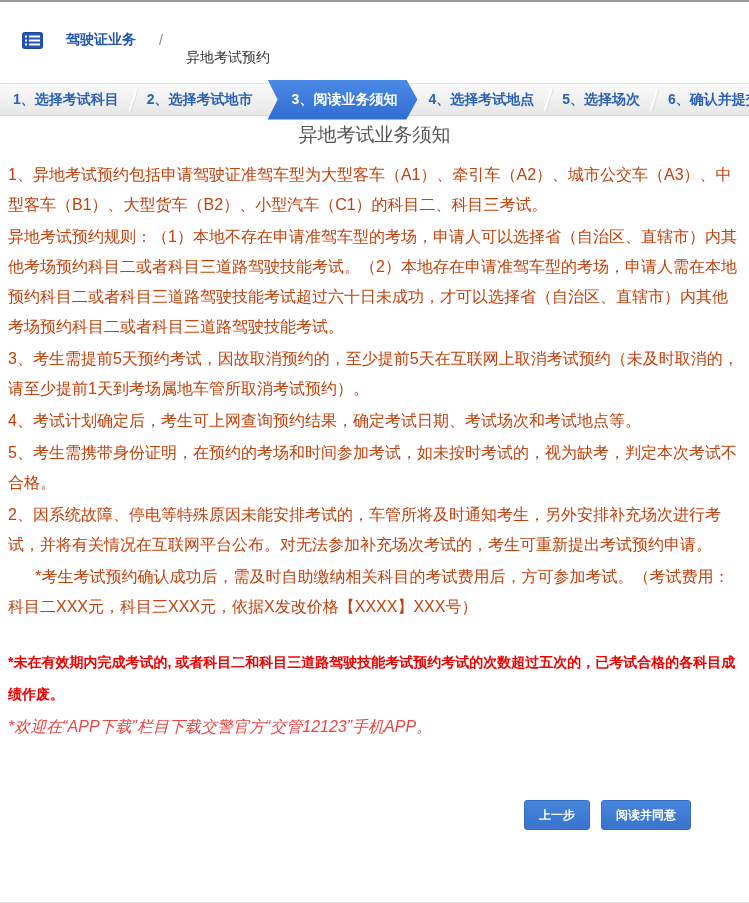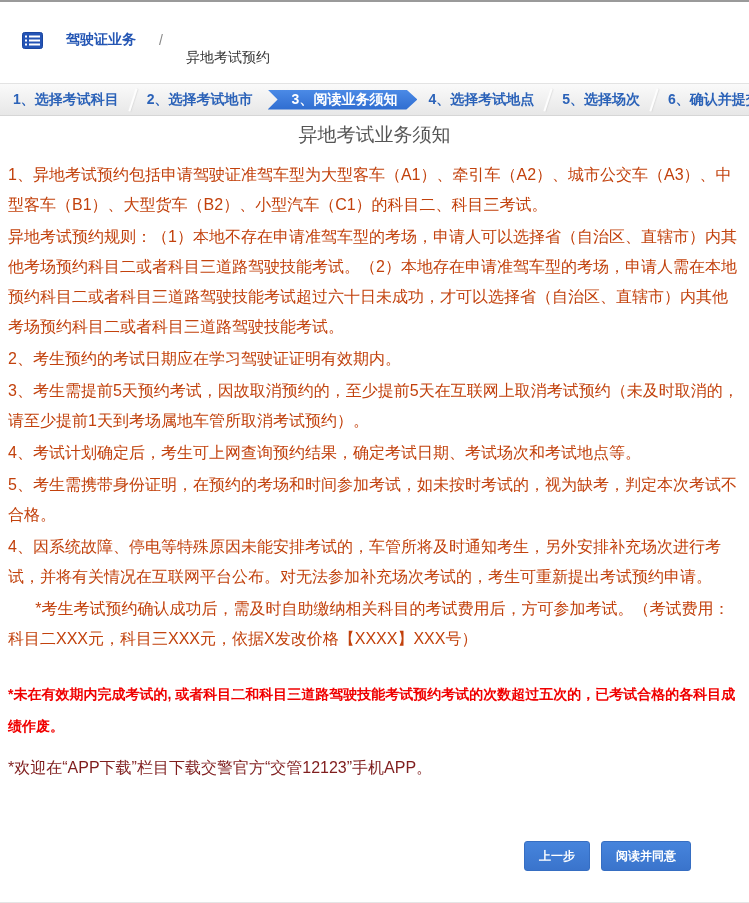--- a/index.html
+++ b/index.html
@@ -14,34 +14,34 @@
   .crumb-current{color:#333;margin-top:36px;}
 
   
   .steps{height:31px;margin-top:7px;display:flex;align-items:center;
          background:linear-gradient(#fafafa,#e7e7e7);
          border-top:1px solid #e3e3e3;border-bottom:1px solid #d6d6d6;
          font-size:14px;font-weight:bold;color:#2b62b8;position:relative;}
   .step{padding:0 13px;white-space:nowrap;cursor:default;}
   .step-sep{width:2px;height:24px;background:#fdfdfd;transform:rotate(18deg);
             box-shadow:1px 0 1px rgba(190,190,190,.35);flex:none;}
-  .step.active{height:20px;display:flex;align-items:center;color:#fff;
+  .step.active{height:40px;display:flex;align-items:center;color:#fff;
          background:linear-gradient(#4b8ae6,#2f6dd0);
          padding:0 20px 0 24px;margin:0 -2px 0 2px;
          clip-path:polygon(0 0,calc(100% - 11px) 0,100% 50%,calc(100% - 11px) 100%,0 100%,10px 50%);}
   .steps-tail{flex:1;height:100%;background:linear-gradient(#fdfdfd,#ededed);}
 
   
   .notice{padding:0 8px;}
   .notice-title{text-align:center;font-size:13px;font-weight:bold;color:#333;margin:23px 0 10px;}
   .notice-subtitle{text-align:center;font-size:19px;font-weight:400;color:#555;margin:6px 0 12px;}
   .notice p{font-size:16px;line-height:30px;color:#c2410c;margin:2px 0;}
   .notice p.indent{text-indent:1.7em;}
   .notice p.warning{color:#f00000;font-weight:bold;font-size:14px;line-height:32px;margin-top:24px;}
-  .notice p.note{color:#7f1d1d;margin-top:11px;}
+  .notice p.note{color:#ef4444;margin-top:2px;font-style:italic;}
 
   
   .footer{display:flex;justify-content:flex-end;gap:11px;padding-right:58px;margin-top:58px;}
   .btn{background:linear-gradient(#4684dc,#3a74cc);border:1px solid #366ec2;color:#fff;
        font-family:inherit;font-size:12px;font-weight:bold;padding:5px 14px;border-radius:3px;
        cursor:pointer;line-height:18px;}
 </style>
 </head>
 <body>
 
@@ -76,25 +76,24 @@
     <div class="step">6、确认并提交</div>
 
     <div class="steps-tail"></div>
   </div>
 
   <div class="notice">
     <div class="notice-subtitle">异地考试业务须知</div>
 
     <p>1、异地考试预约包括申请驾驶证准驾车型为大型客车（A1）、牵引车（A2）、城市公交车（A3）、中型客车（B1）、大型货车（B2）、小型汽车（C1）的科目二、科目三考试。</p>
     <p>异地考试预约规则：（1）本地不存在申请准驾车型的考场，申请人可以选择省（自治区、直辖市）内其他考场预约科目二或者科目三道路驾驶技能考试。（2）本地存在申请准驾车型的考场，申请人需在本地预约科目二或者科目三道路驾驶技能考试超过六十日未成功，才可以选择省（自治区、直辖市）内其他考场预约科目二或者科目三道路驾驶技能考试。</p>
-    <p>2、考生预约的考试日期应在学习驾驶证证明有效期内。</p>
     <p>3、考生需提前5天预约考试，因故取消预约的，至少提前5天在互联网上取消考试预约（未及时取消的，请至少提前1天到考场属地车管所取消考试预约）。</p>
     <p>4、考试计划确定后，考生可上网查询预约结果，确定考试日期、考试场次和考试地点等。</p>
     <p>5、考生需携带身份证明，在预约的考场和时间参加考试，如未按时考试的，视为缺考，判定本次考试不合格。</p>
-    <p>4、因系统故障、停电等特殊原因未能安排考试的，车管所将及时通知考生，另外安排补充场次进行考试，并将有关情况在互联网平台公布。对无法参加补充场次考试的，考生可重新提出考试预约申请。</p>
+    <p>2、因系统故障、停电等特殊原因未能安排考试的，车管所将及时通知考生，另外安排补充场次进行考试，并将有关情况在互联网平台公布。对无法参加补充场次考试的，考生可重新提出考试预约申请。</p>
     <p class="indent">*考生考试预约确认成功后，需及时自助缴纳相关科目的考试费用后，方可参加考试。（考试费用：科目二XXX元，科目三XXX元，依据X发改价格【XXXX】XXX号）</p>
     <p class="warning">*未在有效期内完成考试的, 或者科目二和科目三道路驾驶技能考试预约考试的次数超过五次的，已考试合格的各科目成绩作废。</p>
     <p class="note">*欢迎在“APP下载”栏目下载交警官方“交管12123”手机APP。</p>
   </div>
 
   <div class="footer">
     <button class="btn">上一步</button>
     <button class="btn">阅读并同意</button>
   </div>
 

